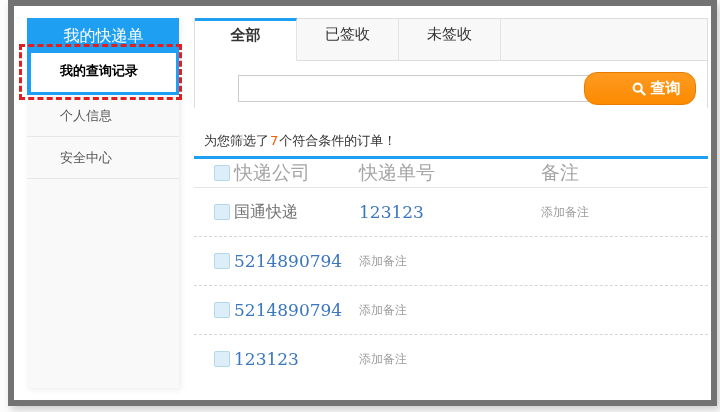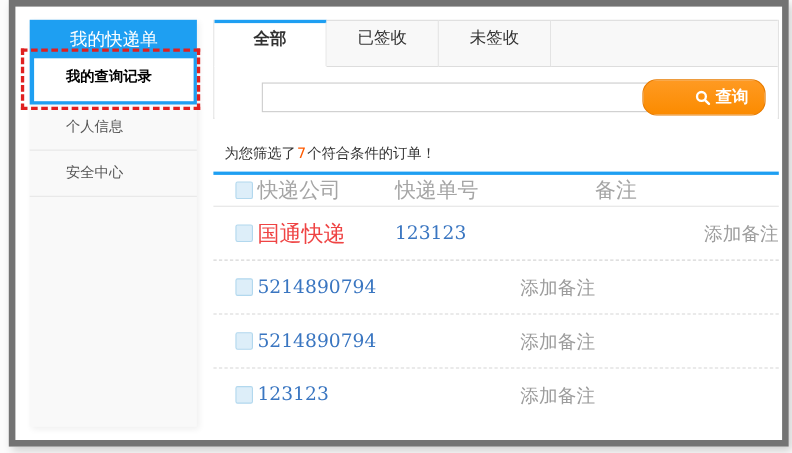--- a/index.html
+++ b/index.html
@@ -45,24 +45,24 @@
   
   .notice{margin-top:24px;line-height:18px;font-size:13px;color:#333;padding-left:10px;}
   .notice .count{color:var(--count);padding:0 1px;}
   .blue-rule{margin-top:6px;height:3px;background:var(--accent);}
   .grid{display:grid;grid-template-columns:20px 125px 182px 1fr;align-items:center;padding-left:20px;}
   .thead{height:28px;border-bottom:1px solid #e4e4e4;font-size:19px;color:#a5a5a5;}
   .trow{height:48px;border-bottom:1px dashed #d6d6d6;}
   .trow:last-child{border-bottom:none;}
   .cb{width:14px;height:14px;border:1px solid #b2d8ee;background:#ddeef9;border-radius:2px;
     display:inline-block;cursor:pointer;}
-  .company{font-size:20px;color:#ef4444;font-family:"DejaVu Sans Mono","DejaVu Sans",sans-serif;}
+  .company{font-size:16px;color:#737373;font-family:"DejaVu Sans Mono","DejaVu Sans",sans-serif;}
   .number{font-size:17px;color:var(--link);font-family:"DejaVu Serif","Liberation Serif",serif;
     text-decoration:none;cursor:pointer;}
-  .note{font-size:17px;color:#9c9c9c;cursor:pointer;text-align:right;}
+  .note{font-size:12px;color:#9c9c9c;cursor:pointer;}
 </style>
 </head>
 <body>
 
 <div class="card">
 
   <aside class="sidebar">
     <div class="side-blue">
       <div class="side-title">我的快递单</div>
       <div class="side-active">我的查询记录</div>

